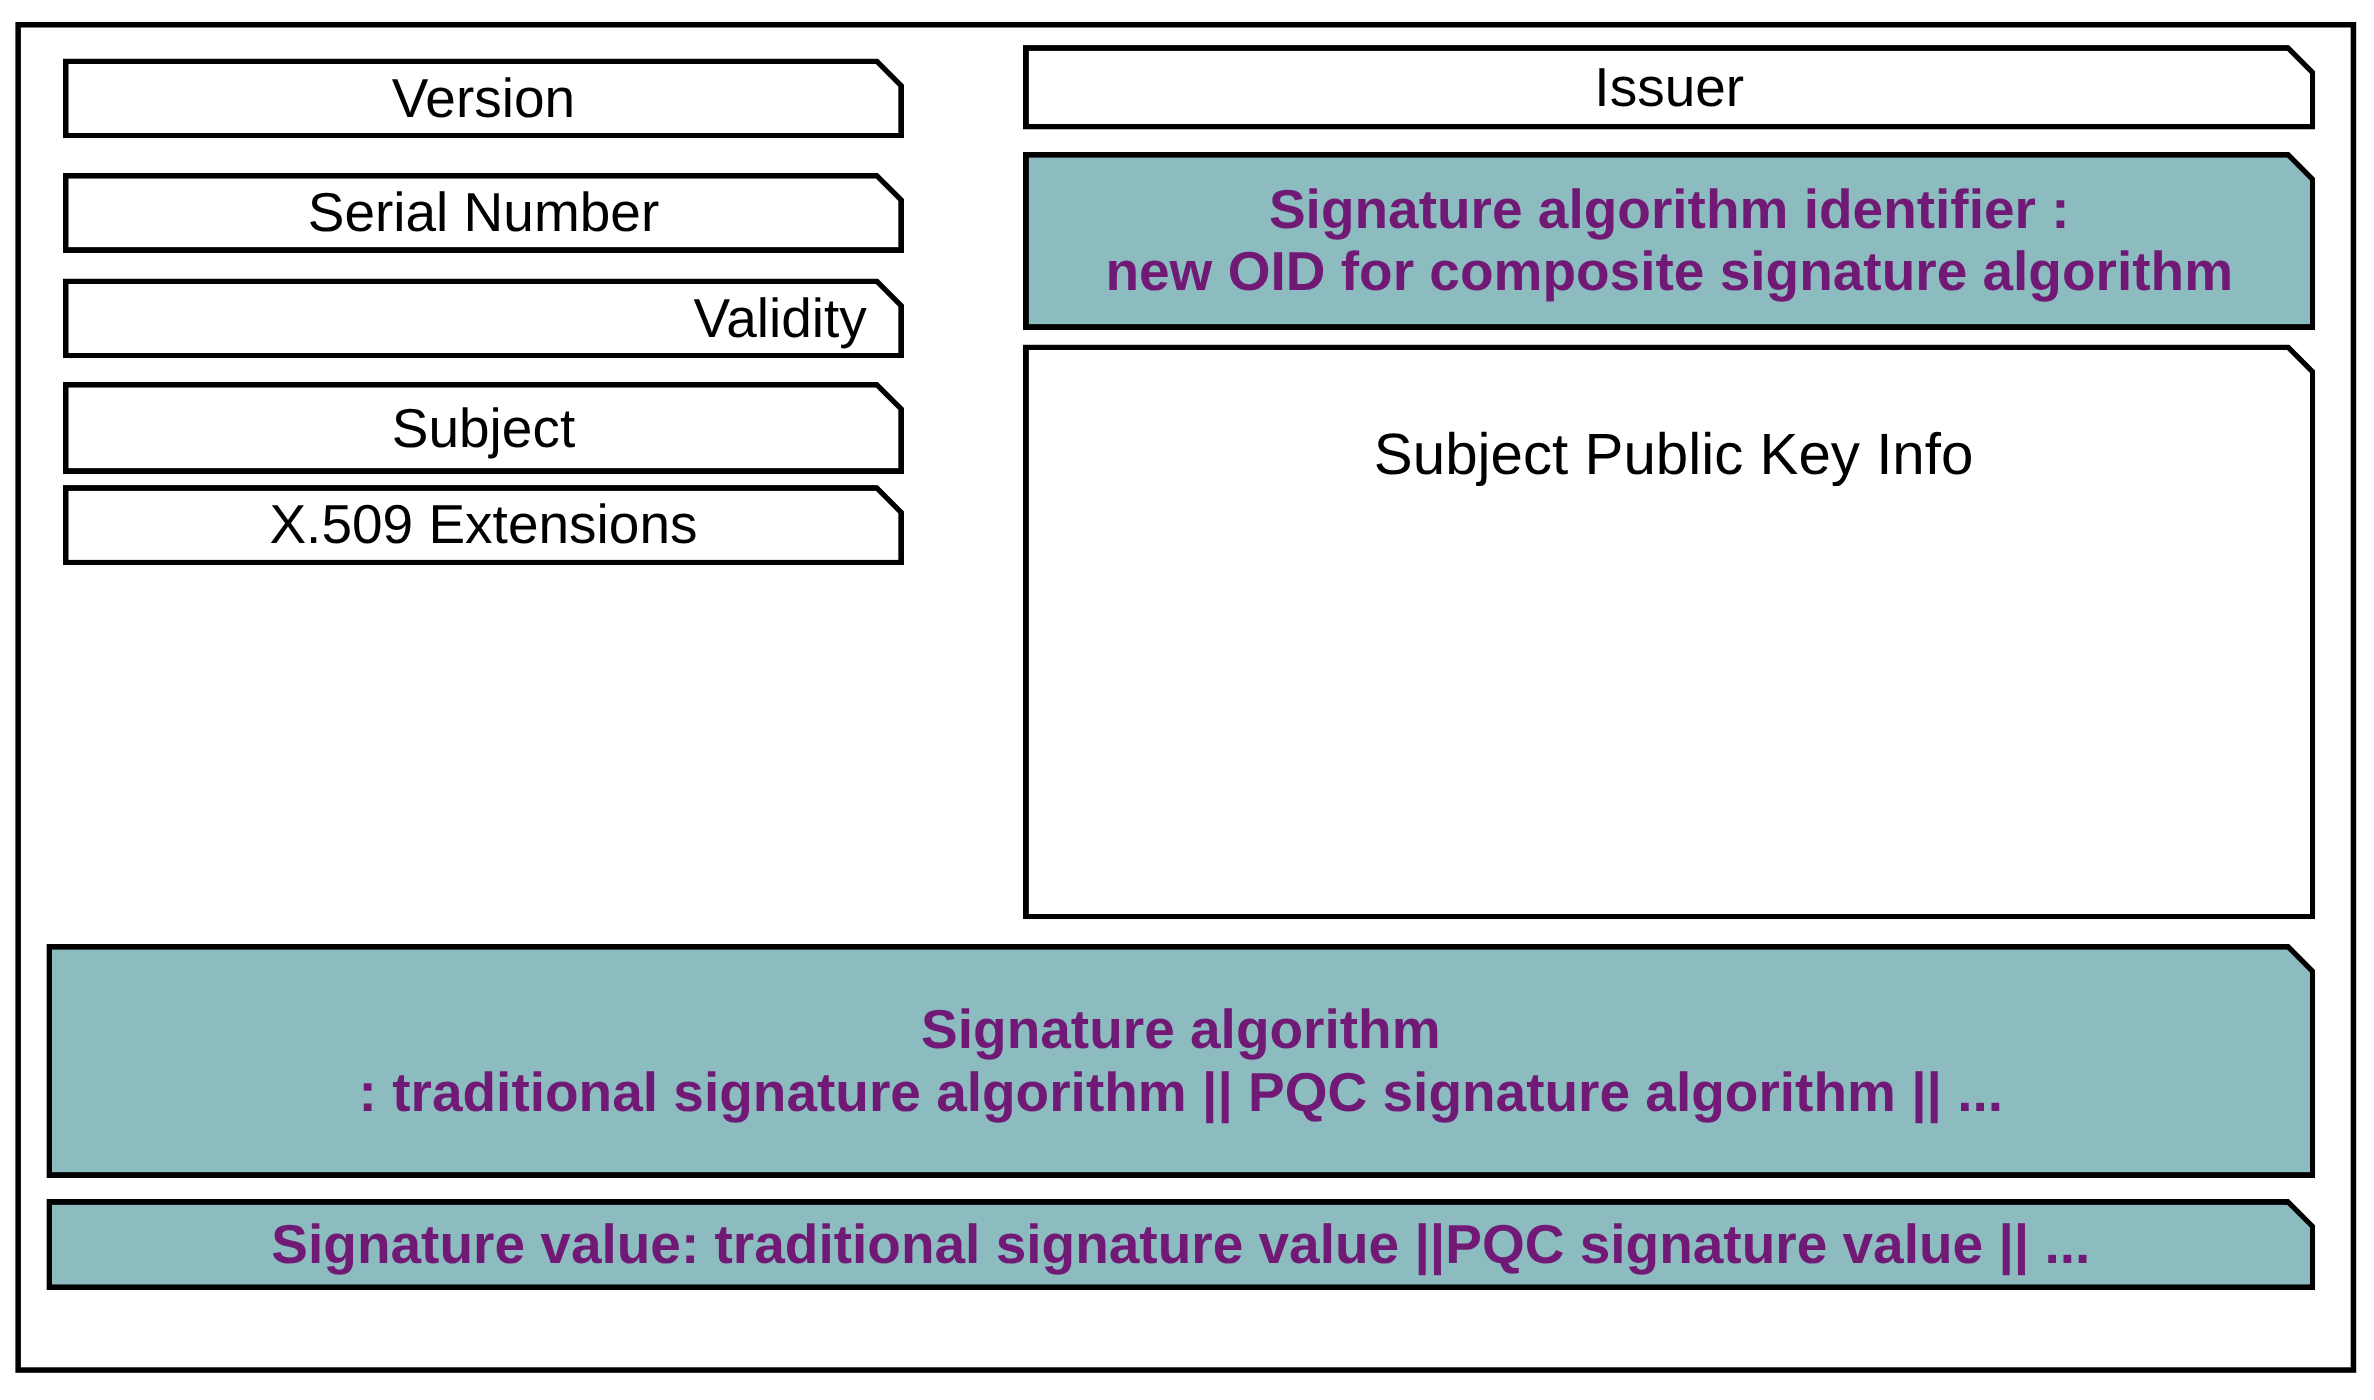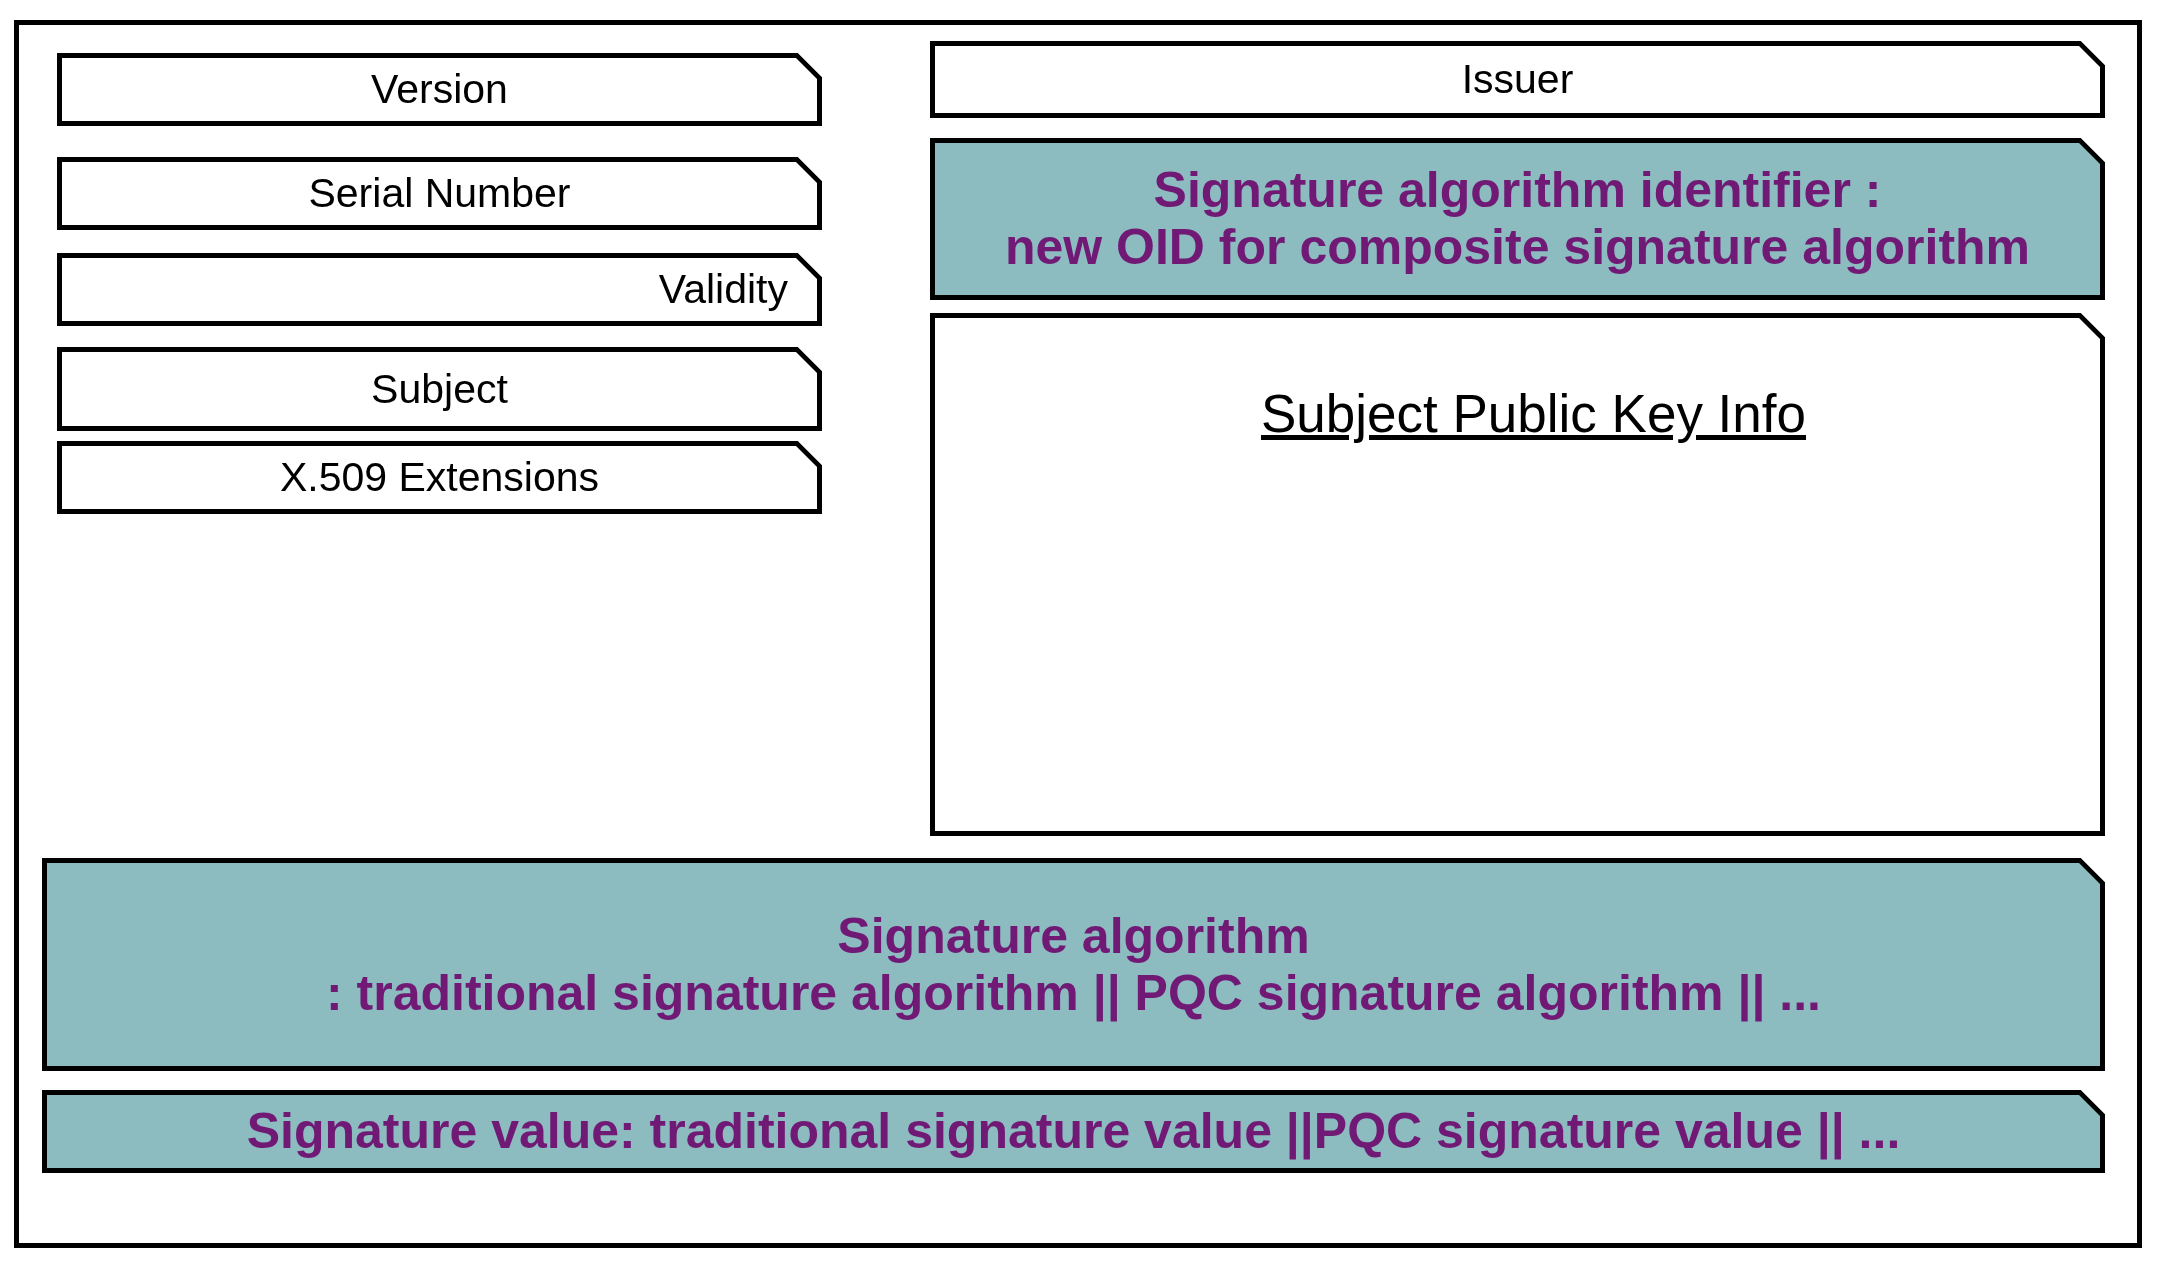--- a/index.html
+++ b/index.html
@@ -64,21 +64,21 @@
     z-index: 2;
     width: 100%;
     padding: 0 34px;
     box-sizing: border-box;
     line-height: 1.14;
   }
 
   
   .plain .label {
     color: #000000;
-    font-size: 41px;
+    font-size: 50px;
     font-weight: 400;
   }
   
   .teal .label {
     color: #701a75;
     font-size: 50px;
     font-weight: bold;
   }
 
   
@@ -86,28 +86,27 @@
     display: block;
   }
   .container-box .stack {
     position: relative;
     z-index: 2;
     width: 100%;
     height: 100%;
   }
   .container-box .container-title {
     position: absolute;
-    left: 16px;
+    left: 4px;
     top: 70px;
     width: 100%;
     text-align: center;
     color: #000000;
     font-size: 53px;
     font-weight: 400;
-    text-decoration: underline;
   }
 </style>
 </head>
 <body>
 
 <div id="canvas">
 
   <div id="cert-frame">
 
     <div class="nbox plain" style="left:38px; top:28px; width:765px; height:73px;">

